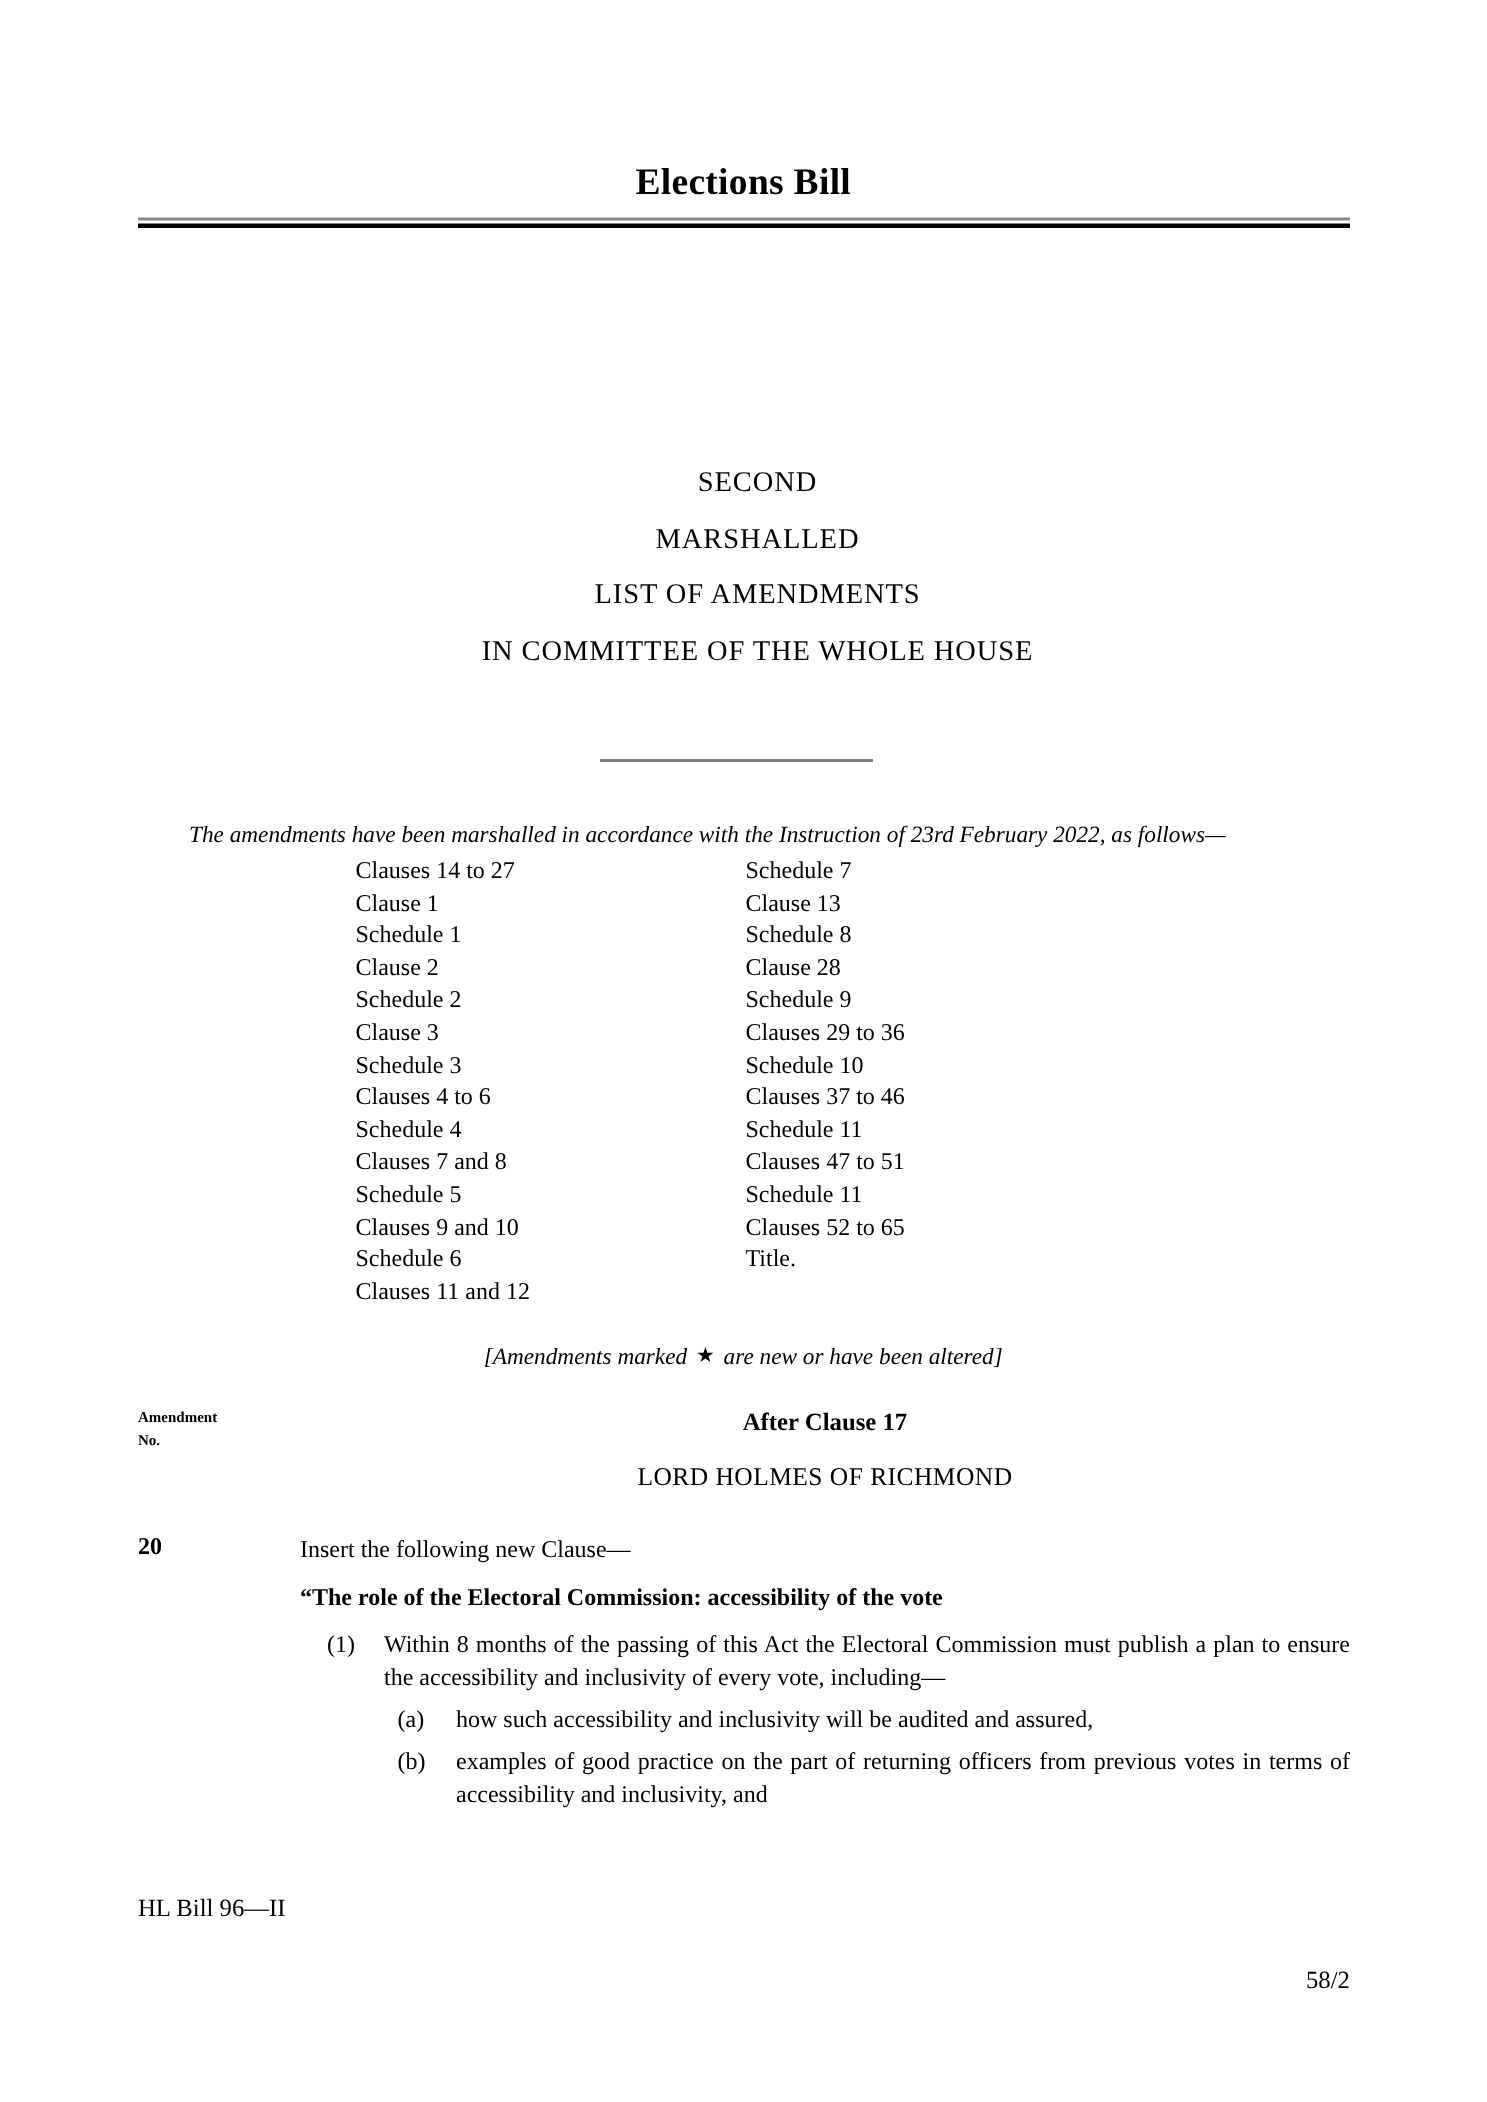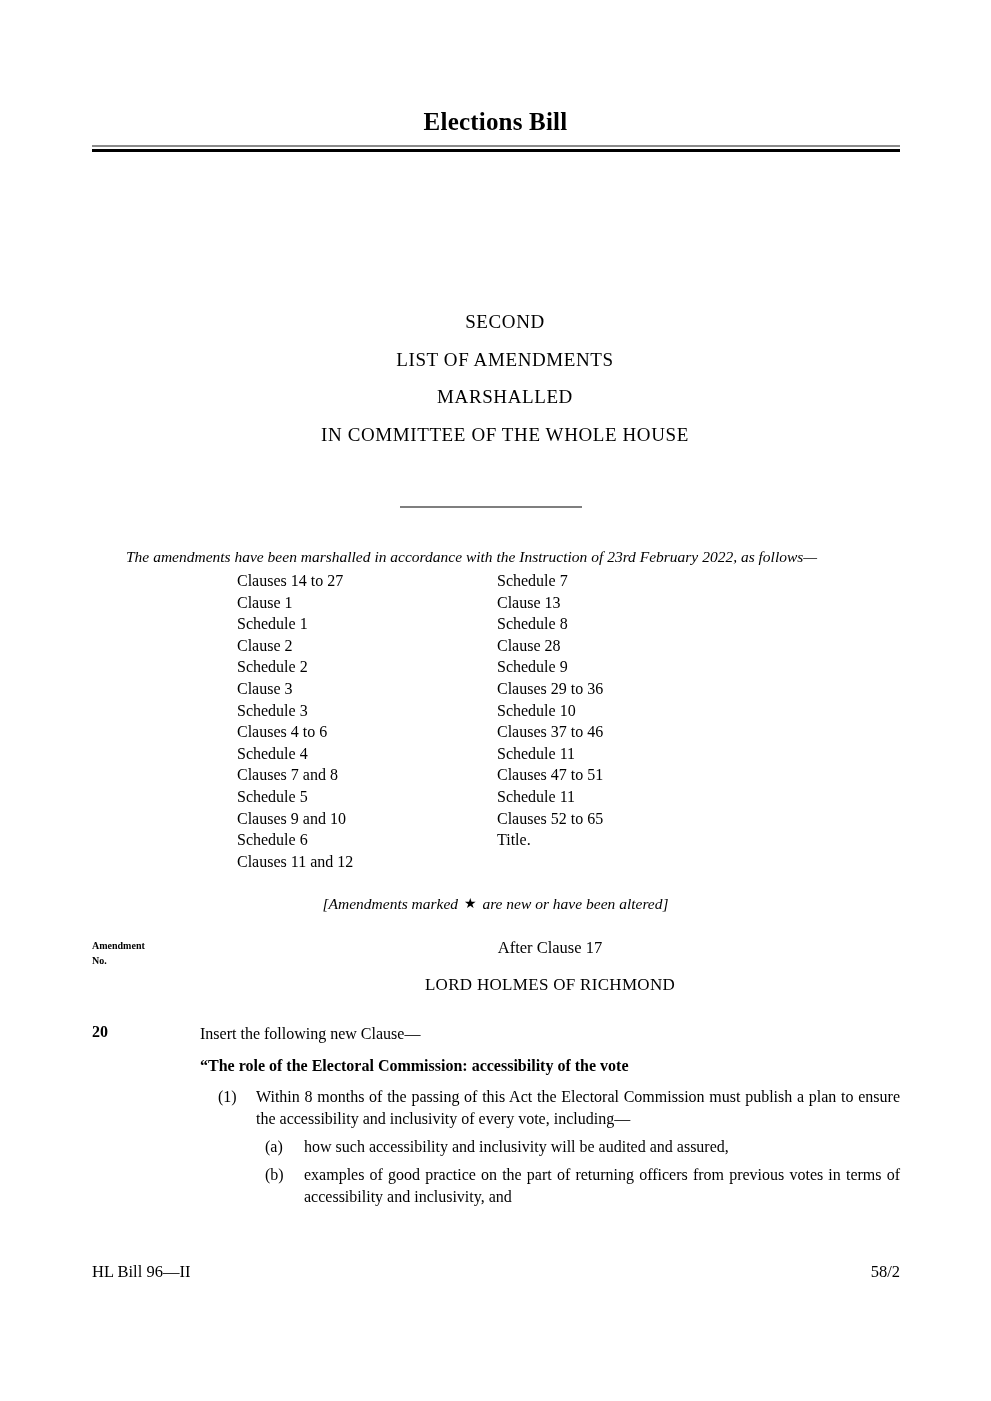--- a/index.html
+++ b/index.html
@@ -133,21 +133,21 @@
   }
 
   
   .section-heading {
     position: absolute;
     left: 200px;
     top: 938px;
     width: 700px;
     text-align: center;
     font-size: 16.5px;
-    font-weight: normal;
+    font-weight: bold;
   }
   .sponsors {
     position: absolute;
     left: 200px;
     top: 974px;
     width: 700px;
     text-align: center;
     font-size: 17px;
     line-height: 21px;
     letter-spacing: 0.3px;
@@ -208,36 +208,36 @@
 
   
   .footer {
     position: absolute;
     left: 92px;
     top: 1262px;
     width: 808px;
     font-size: 16.5px;
   }
   .footer .left  { float: left; }
-  .footer .right { float: right; }
+  .footer .right { float: right; margin-top: 48px; }
 </style>
 </head>
 <body>
 
 <div class="doc-title">Elections Bill</div>
 
 <div class="rule-double">
   <div class="thin"></div>
   <div class="thick"></div>
 </div>
 
 <div class="heading-block">
   <div class="hline">SECOND</div>
+  <div class="hline">MARSHALLED</div>
   <div class="hline">LIST OF AMENDMENTS</div>
-  <div class="hline">MARSHALLED</div>
   <div class="hline">IN COMMITTEE OF THE WHOLE HOUSE</div>
 </div>
 
 <div class="rule-short"></div>
 
 <div class="instruction">The amendments have been marshalled in accordance with the Instruction of 23rd February 2022, as follows—</div>
 
 <div class="marshal-list">
   <div class="marshal-col left">
     <div>Clauses 14 to 27</div>

